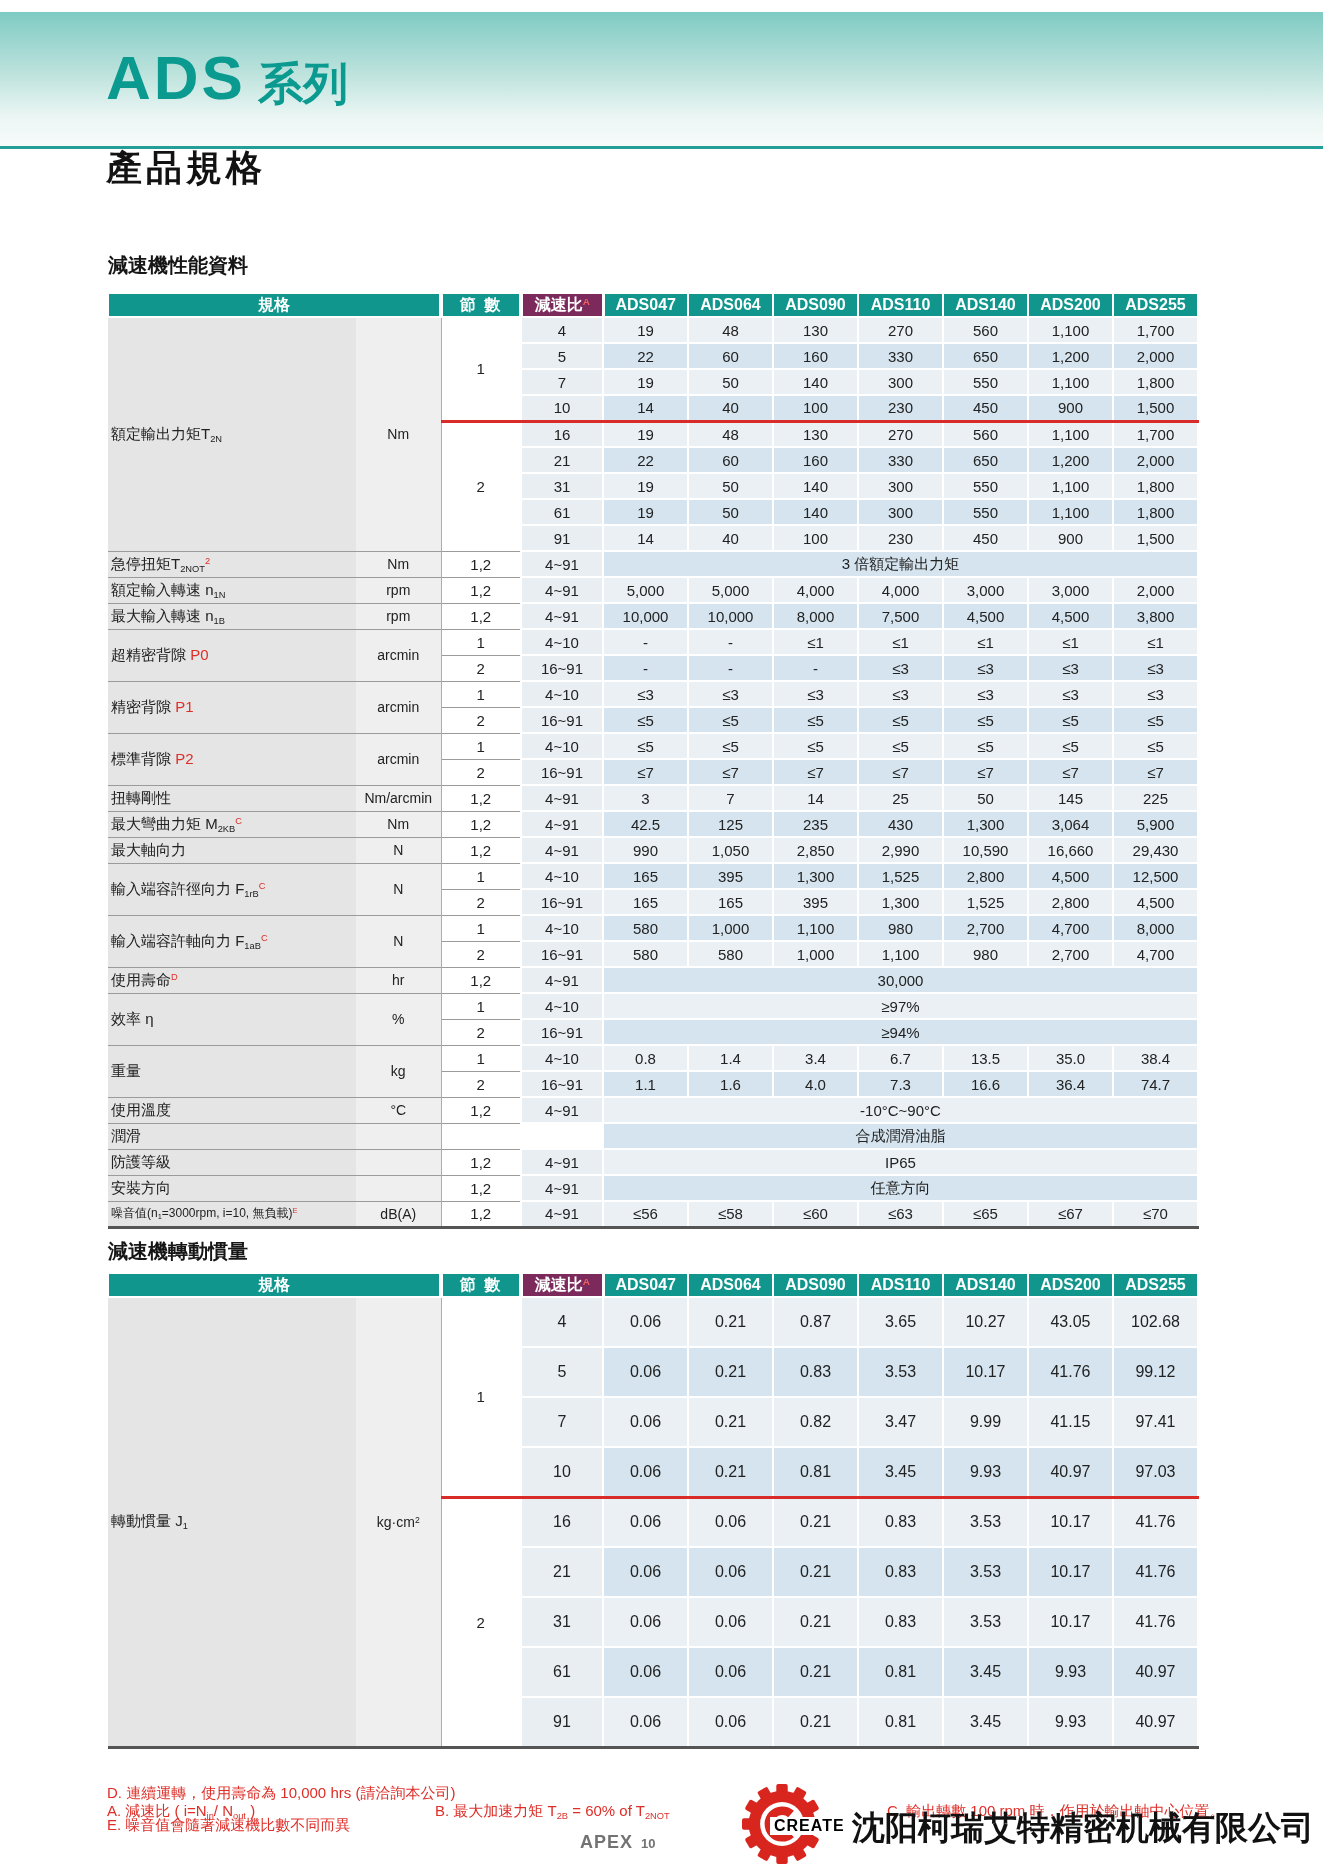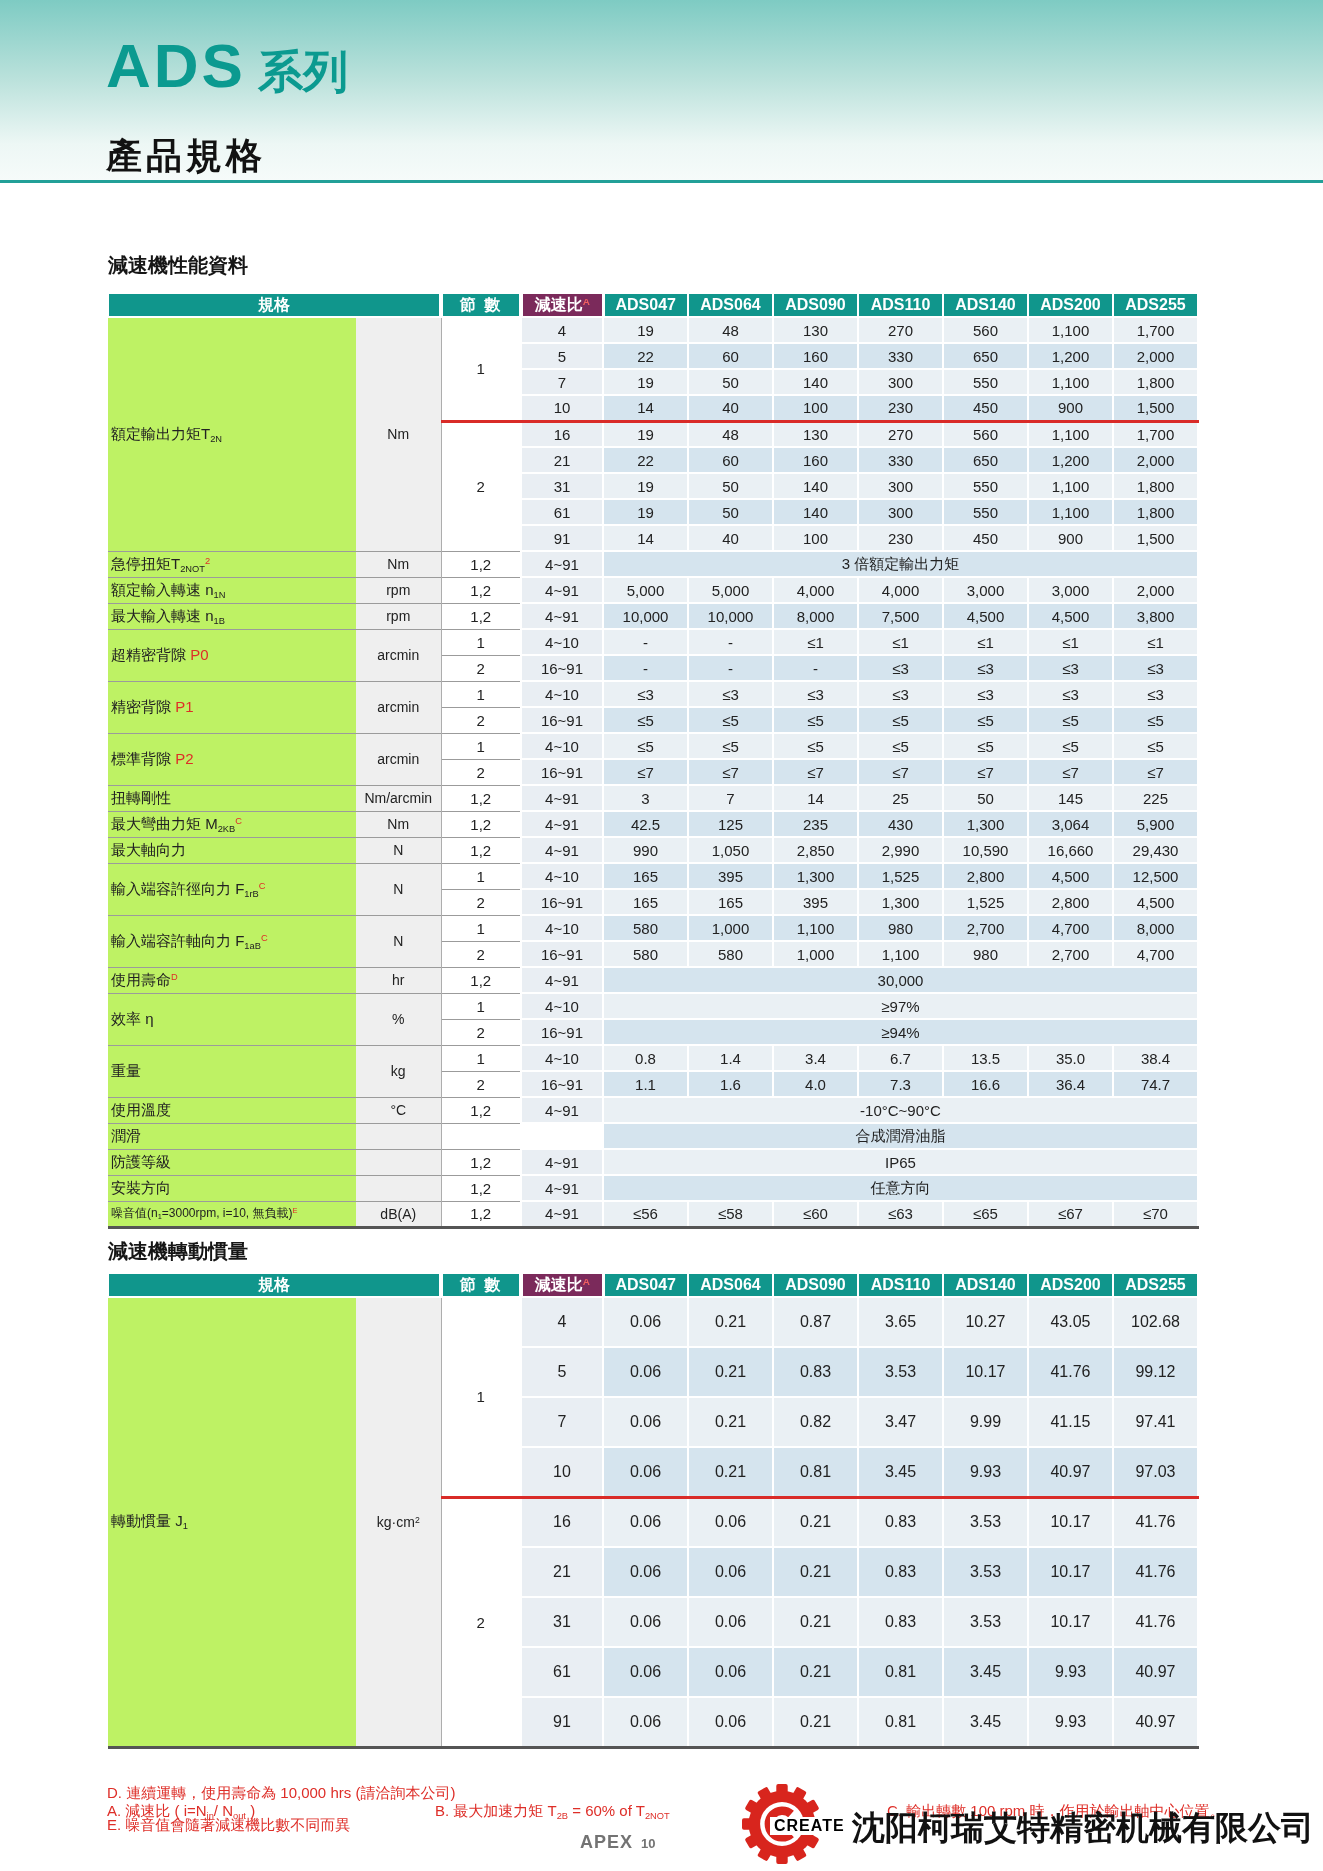--- a/index.html
+++ b/index.html
@@ -5,21 +5,21 @@
   :root{
     --teal:#10968C; --purple:#7B2A5B; --accent-red:#DE2E28;
     --row-light:#EAF0F4; --row-blue:#D5E4EE; --ratio-bg:#E9EEF3; --unit-bg:#EFEFEF;
     --grayline:#9B9B9B;
   }
   *{box-sizing:border-box; margin:0; padding:0;}
   body{background:#fff; font-family:"Liberation Sans","DejaVu Sans",sans-serif;}
   .page{position:relative; width:1323px; height:1871px; background:#fff; overflow:hidden;}
 
   
-  .banner{position:absolute; left:0; top:0; width:1323px; height:183px;
+  .banner{position:absolute; left:0; top:12px; width:1323px; height:137px;
     background:linear-gradient(180deg,#7ECBC3 0%,#BCE2DC 45%,#EDF7F5 80%,#F6FBFA 100%);
     border-bottom:3px solid #22A098;}
   .banner-title{position:absolute; left:106px; top:30px; color:#0B9A90; white-space:nowrap;}
   .title-en{font-size:62px; font-weight:bold; letter-spacing:3px;}
   .title-zh{font-size:45px; font-weight:bold; margin-left:12px;}
   .banner-subtitle{position:absolute; left:106px; top:108px; font-size:36px; font-weight:bold;
     color:#121212; letter-spacing:4px;margin-top:24px;}
 
   
   .sec-title{position:absolute; left:108px; font-size:20px; font-weight:bold; color:#161616;}
@@ -30,21 +30,21 @@
     border-bottom:3px solid #555;}
   #perf-table{top:292px;} #inertia-table{top:1272px;}
   #perf-table tbody tr{height:26px;} #inertia-table tbody tr{height:50px;}
   table.spec thead tr{height:24px;}
   th,td{padding:0; text-align:center; vertical-align:middle; overflow:hidden;}
   th{background:var(--teal); color:#fff; font-size:16px; font-weight:bold; border:2px solid #fff;}
   th.spec-h{border-right:4px solid #fff;}
   th.stage-h{border-left:4px solid #fff; border-right:4px solid #fff; letter-spacing:2px;}
   th.ratio-h{background:var(--purple); border-right:3px solid #fff;}
   th.ratio-h sup{color:#F06060;}
-  td.label{background:#bef264; text-align:left; padding-left:3px; font-size:15px; color:#222;}
+  td.label{background:#e5e5e5; text-align:left; padding-left:3px; font-size:15px; color:#222;}
   td.label.lab-small{font-size:12px;}
   td.unit{background:var(--unit-bg); font-size:14px; color:#222;}
   td.stage{background:#fff; font-size:15px; color:#222; border-left:1px solid #ADADAD;}
   td.ratio{background:var(--ratio-bg); font-size:15px; color:#222; border:2px solid #fff;}
   td.ratio.blank{background:#fff;}
   td.cell,td.span-cell{font-size:15px; color:#222; border:2px solid #fff;}
   #inertia-table td.cell,#inertia-table td.ratio{font-size:16px;}
   .cL{background:var(--row-light);} .cB{background:var(--row-blue);}
   .g-top{border-top:1px solid var(--grayline);}
   td.stage.s-top{border-top:1px solid var(--grayline);}

